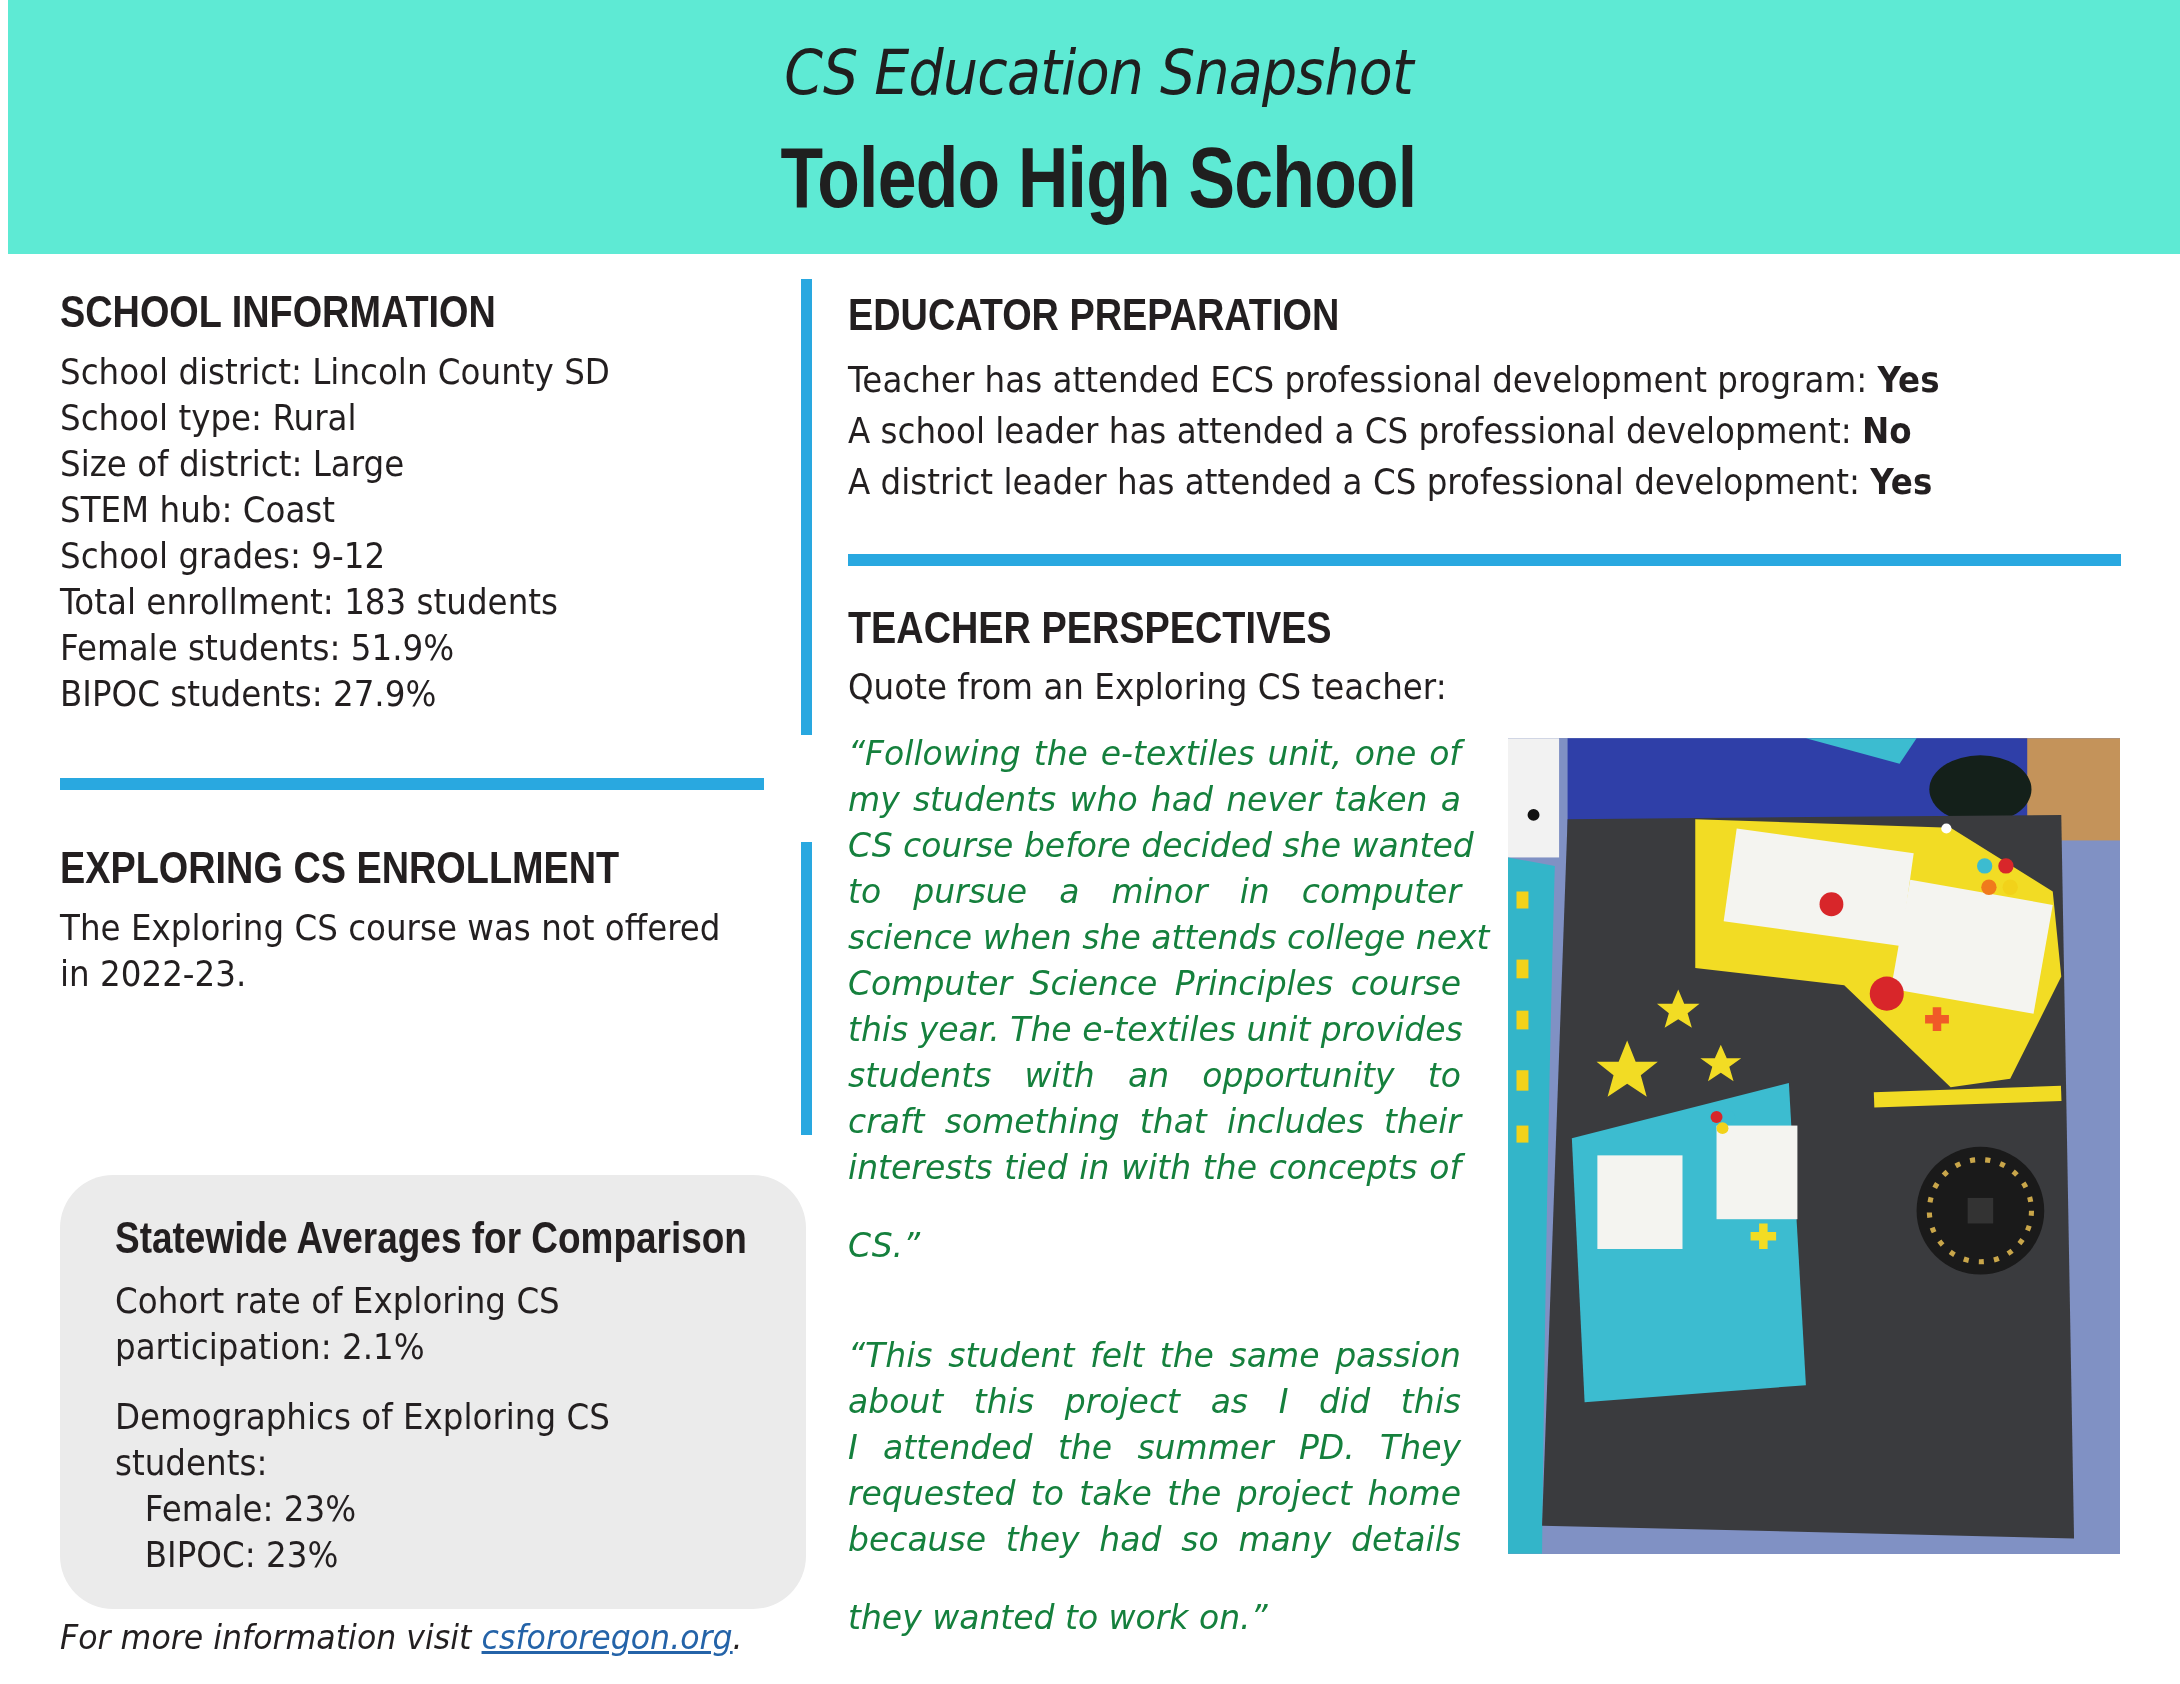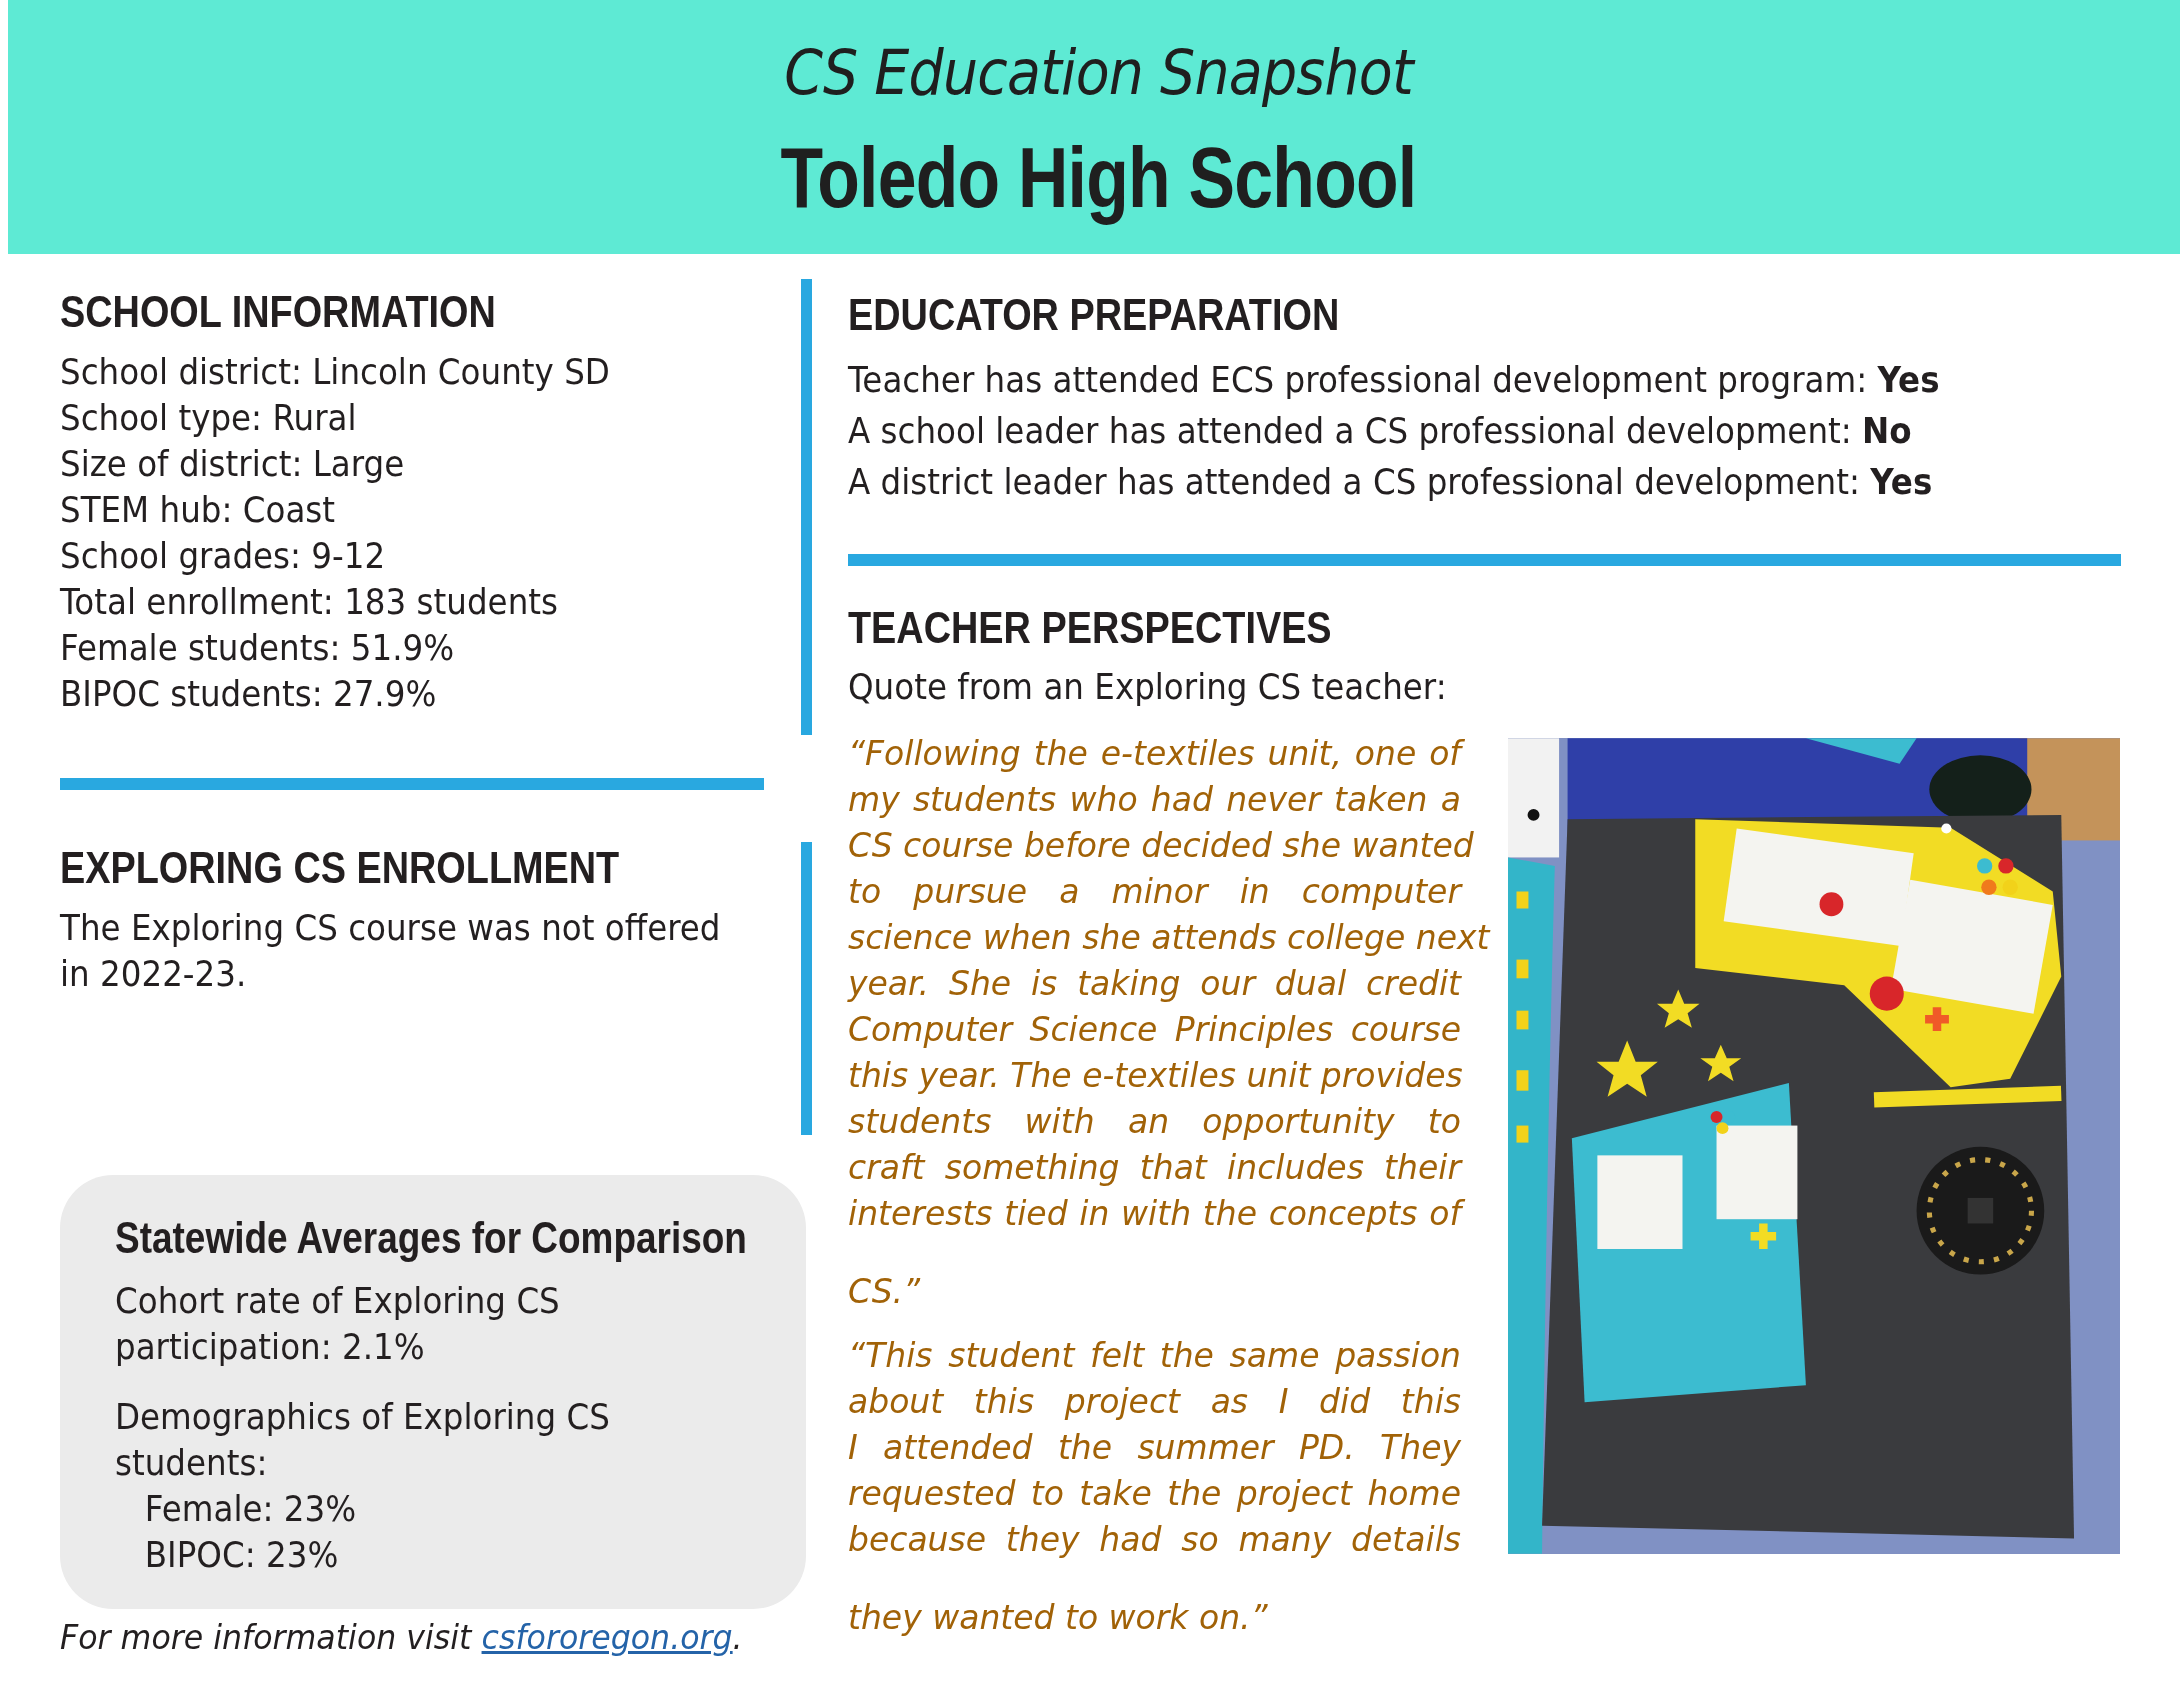--- a/index.html
+++ b/index.html
@@ -19,21 +19,21 @@
 
   .body-text { position: absolute; font-family: "DejaVu Sans", sans-serif; font-size: 35px;
     line-height: 46px; color: #231f20; transform-origin: left top; transform: scaleX(0.93); white-space: nowrap; }
   .body-text .line { display: block; }
   .body-text b { font-weight: bold; }
 
   .vbar { position: absolute; width: 11px; background: #29A8E0; }
   .hbar { position: absolute; height: 12px; background: #29A8E0; }
 
   .quote { position: absolute; left: 848px; width: 613px; font-family: "DejaVu Sans", sans-serif;
-    font-style: italic; font-size: 33px; line-height: 46px; color: #a16207; }
+    font-style: italic; font-size: 33px; line-height: 46px; color: #15803d; }
   .quote .qline { display: block; text-align: justify; text-align-last: justify; white-space: nowrap;
     transform-origin: left top; }
   .quote .qline.last { text-align-last: left; margin-top: 32px; }
 
   .photo { position: absolute; left: 1508px; top: 738px; width: 612px; height: 816px; overflow: hidden;
     background: #7f8fbf; }
 
   .grey-box { position: absolute; left: 60px; top: 1175px; width: 746px; height: 434px;
     background: #EBEBEB; border-radius: 53px; }
   .grey-title { position: absolute; left: 115px; top: 1213px; font-family: "Liberation Sans", sans-serif;
@@ -87,21 +87,20 @@
 
 <div class="heading" style="left:848px; top:603px;">TEACHER PERSPECTIVES</div>
 <div class="body-text" style="left:848px; top:664px;">Quote from an Exploring CS teacher:</div>
 
 <div class="quote" style="top:731px;">
   <span class="qline">“Following the e-textiles unit, one of</span>
   <span class="qline">my students who had never taken a</span>
   <span class="qline">CS course before decided she wanted</span>
   <span class="qline">to pursue a minor in computer</span>
   <span class="qline">science when she attends college next</span>
-  <span class="qline">year. She is taking our dual credit</span>
   <span class="qline">Computer Science Principles course</span>
   <span class="qline">this year. The e-textiles unit provides</span>
   <span class="qline">students with an opportunity to</span>
   <span class="qline">craft something that includes their</span>
   <span class="qline">interests tied in with the concepts of</span>
   <span class="qline last">CS.”</span>
 </div>
 
 <div class="quote" style="top:1333px;">
   <span class="qline">“This student felt the same passion</span>

